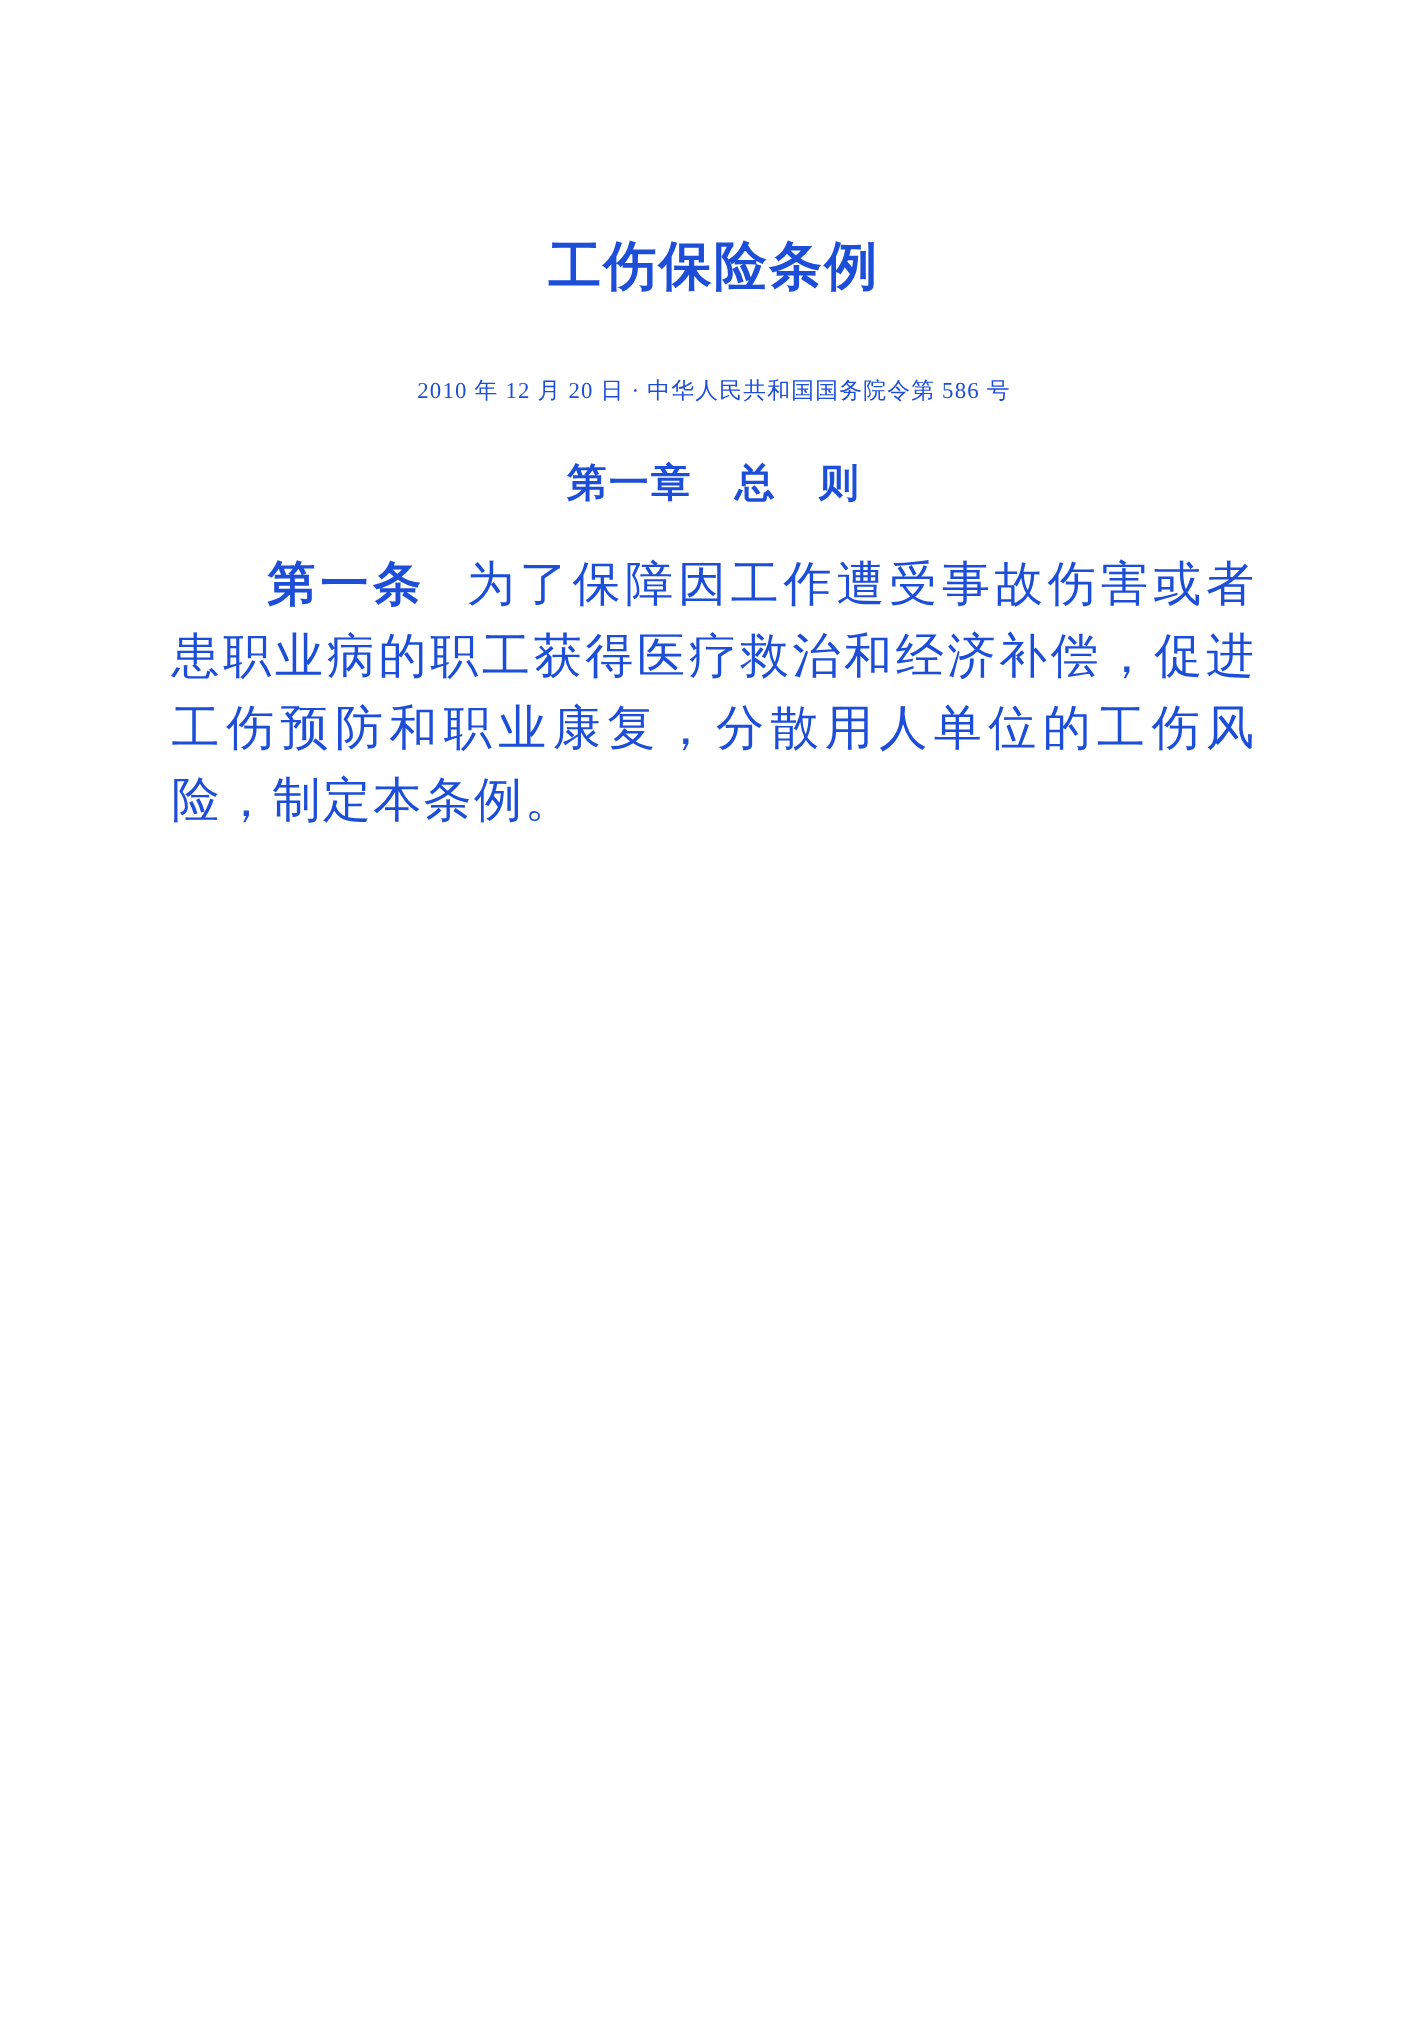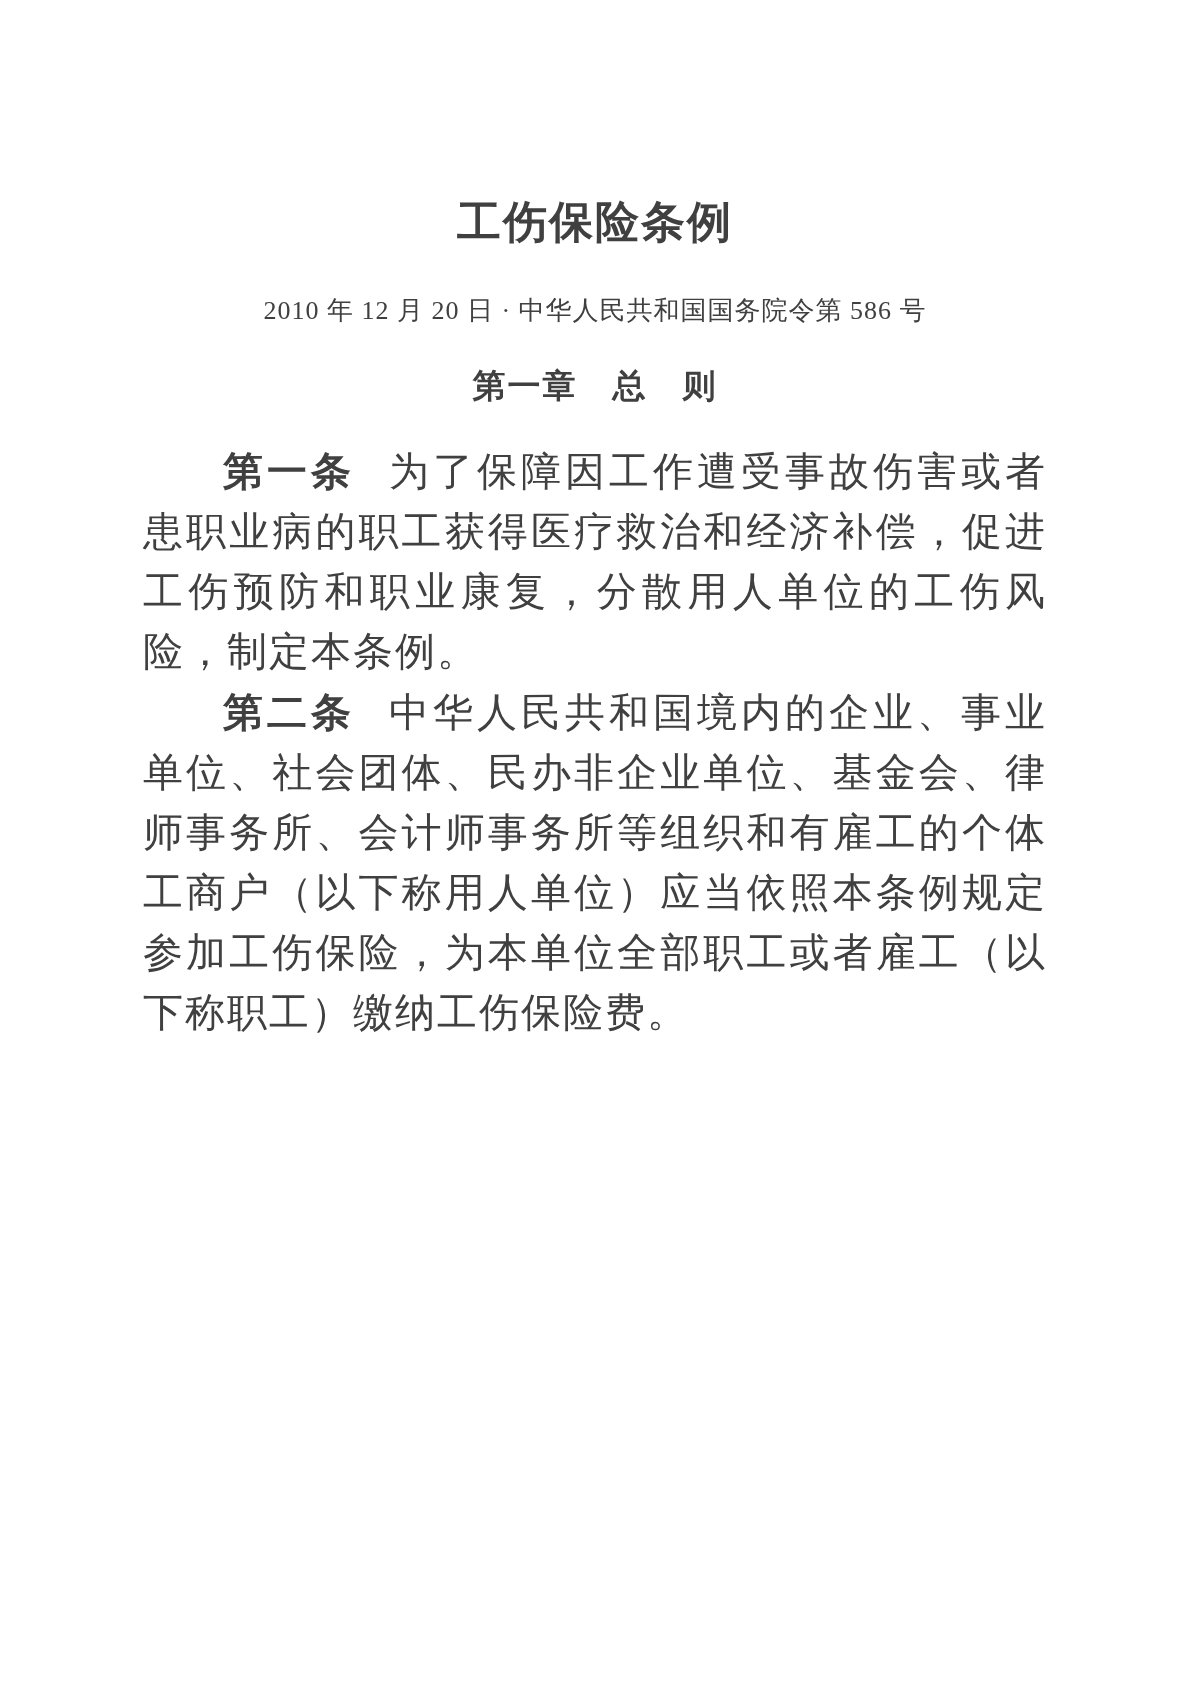--- a/index.html
+++ b/index.html
@@ -8,37 +8,37 @@
     background: #ffffff;
   }
   .page {
     position: relative;
     width: 1190px;
     height: 1683px;
     margin: 0 auto;
     background: #ffffff;
     box-sizing: border-box;
     padding: 198px 143px 0 143px;
-    color: #404040;
+    color: #1d4ed8;
     font-family: "Liberation Serif", "DejaVu Serif", serif;
     overflow: hidden;
   }
   .doc-title {
     margin: 0;
     text-align: center;
     font-family: "Liberation Serif", "DejaVu Serif", serif;
     font-weight: bold;
     font-size: 44px;
     line-height: 50px;
     letter-spacing: 2px;
   }
   .doc-subtitle {
-    margin: 46px 0 0 0;
+    margin: 62px 0 0 0;
     text-align: center;
-    font-size: 26px;
+    font-size: 19px;
     line-height: 34px;
     font-weight: normal;
     letter-spacing: 1px;
   }
   .chapter-heading {
     margin: 38px 0 0 0;
     text-align: center;
     font-family: "Liberation Sans", "DejaVu Sans", sans-serif;
     font-weight: bold;
     font-size: 33px;
@@ -71,20 +71,17 @@
 
   <div class="doc-subtitle">2010 年 12 月 20 日 · 中华人民共和国国务院令第 586 号</div>
 
   <h2 class="chapter-heading">第一章　总　则</h2>
 
   <div class="doc-body">
   <p class="para">
     <span class="article-number">第一条</span><span>为了保障因工作遭受事故伤害或者患职业病的职工获得医疗救治和经济补偿，促进工伤预防和职业康复，分散用人单位的工伤风险，制定本条例。</span>
   </p>
 
-  <p class="para">
-    <span class="article-number">第二条</span><span>中华人民共和国境内的企业、事业单位、社会团体、民办非企业单位、基金会、律师事务所、会计师事务所等组织和有雇工的个体工商户（以下称用人单位）应当依照本条例规定参加工伤保险，为本单位全部职工或者雇工（以下称职工）缴纳工伤保险费。</span>
-  </p>
 
 
 
 </div>
 </div>
 
 </body></html>

